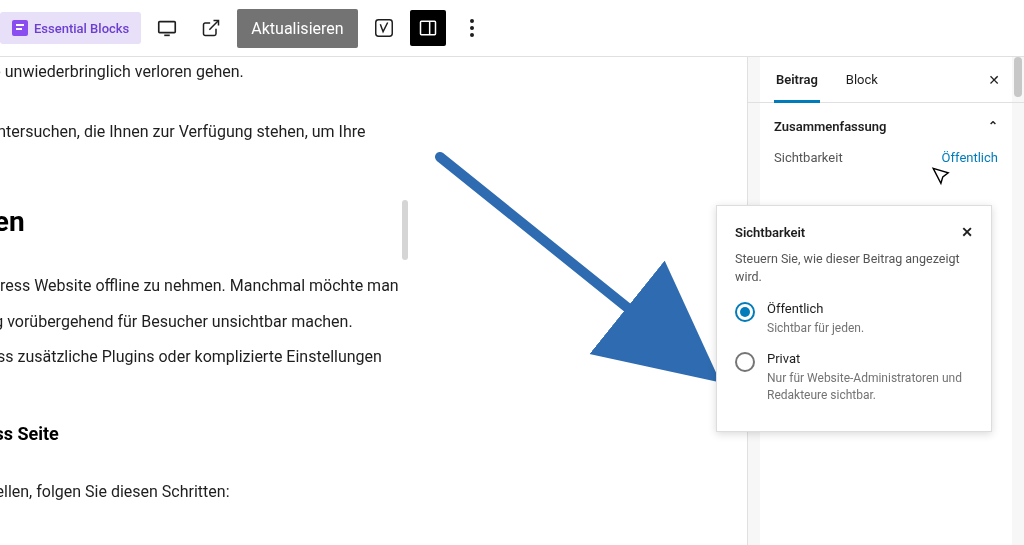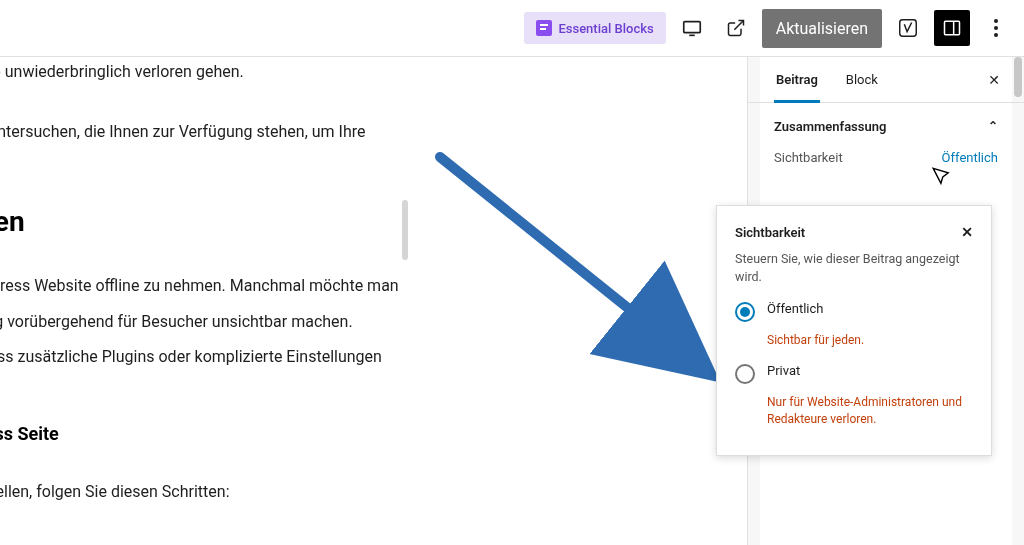--- a/index.html
+++ b/index.html
@@ -11,21 +11,21 @@
   background: #fff;
   position: relative;
   color: #1e1e1e;
 }
 .topbar {
   position: absolute;
   top: 0; left: 0; right: 0;
   height: 57px;
   border-bottom: 1px solid #e0e0e0;
   display: flex;
-  justify-content: flex-end;
+  justify-content: flex-start;
   align-items: center;
   padding-right: 10px;
   gap: 8px;
 }
 .eb-btn {
   background: #e8dff8;
   color: #6c3fd1;
   font-size: 13px;
   font-weight: 500;
   padding: 8px 12px;
@@ -200,21 +200,21 @@
 }
 .radio.sel::after {
   content: "";
   position: absolute;
   width: 10px; height: 10px;
   background: #007cba;
   border-radius: 50%;
   top: 3px; left: 3px;
 }
 .radio-label { font-size: 13px; color: #1e1e1e; }
-.radio-desc { font-size: 12px; color: #c2410c; margin-top: 16px; line-height: 1.4; }
+.radio-desc { font-size: 12px; color: #737373; margin-top: 4px; line-height: 1.4; }
 .arrow {
   position: absolute;
   top: 145px; left: 420px;
   z-index: 5;
   pointer-events: none;
 }
 .kebab {
   width: 36px; height: 36px;
   display: flex;
   flex-direction: column;
@@ -340,21 +340,21 @@
     <div>
       <div class="radio-label">Öffentlich</div>
       <div class="radio-desc">Sichtbar für jeden.</div>
     </div>
   </div>
 
   <div class="radio-opt">
     <div class="radio"></div>
     <div>
       <div class="radio-label">Privat</div>
-      <div class="radio-desc">Nur für Website-Administratoren und Redakteure verloren.</div>
+      <div class="radio-desc">Nur für Website-Administratoren und Redakteure sichtbar.</div>
     </div>
   </div>
 
 </div>
 
 <svg class="arrow" width="320" height="260">
   <defs>
     <marker id="ah" markerWidth="14" markerHeight="14" refX="10" refY="6" orient="auto">
       <path d="M0,0 L12,6 L0,12 Z" fill="#2e6bb0"></path>
     </marker>

